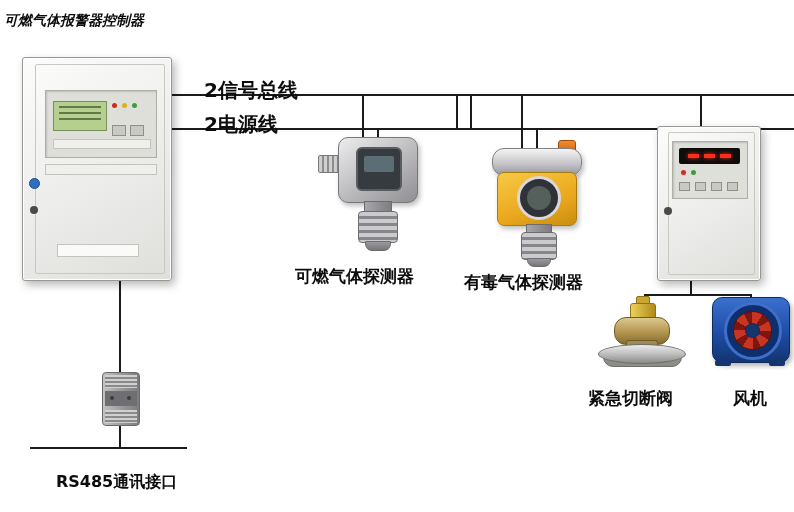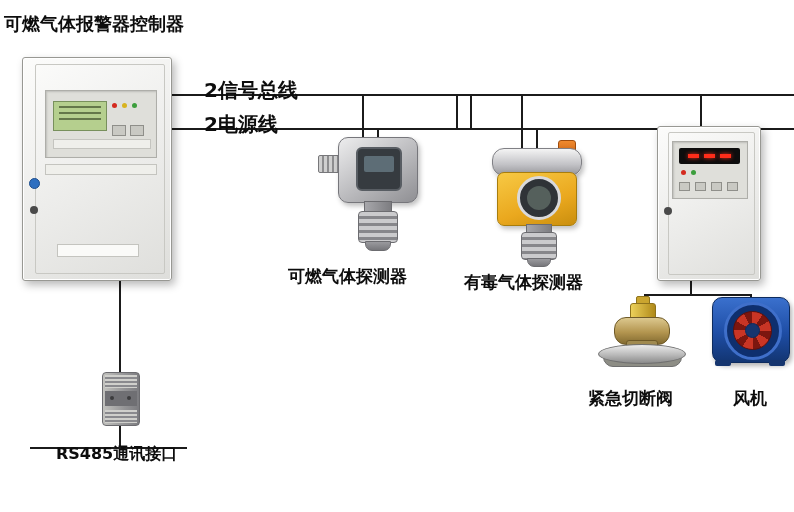--- a/index.html
+++ b/index.html
@@ -3,21 +3,21 @@
 <meta charset="utf-8">
 <style>
   html,body{margin:0;padding:0;background:#fff;}
   .canvas{
     position:relative;width:794px;height:512px;background:#ffffff;overflow:hidden;
     font-family:"DejaVu Sans","Liberation Sans",sans-serif;color:#111;
   }
   .lbl{position:absolute;font-weight:bold;color:#0d0d0d;white-space:nowrap;}
   .lbl.big{font-size:17px;}
   .lbl.small{font-size:20px;}
-  .title{position:absolute;left:4px;top:12px;font-size:18px;font-weight:bold;color:#0d0d0d;white-space:nowrap;}
+  .title{position:absolute;left:4px;top:12px;font-size:14px;font-weight:bold;color:#0d0d0d;white-space:nowrap;font-style:italic;}
   .wire{position:absolute;background:#1b1b1b;}
   
   .cabinet{
     position:absolute;background:linear-gradient(150deg,#fcfcfb 0%,#ececea 55%,#dededb 100%);
     border:1px solid #989893;border-radius:3px;
     box-shadow:3px 4px 8px rgba(0,0,0,.28), inset 0 0 0 1px #ffffff;
   }
   .door{position:absolute;border:1px solid #c8c8c3;border-radius:2px;}
   .cluster{position:absolute;background:#dfdfda;border:1px solid #aeaea9;box-shadow:inset 1px 1px 2px rgba(0,0,0,.15);}
   .lcd{position:absolute;background:#b5cf8e;border:1px solid #78905c;}
@@ -174,19 +174,19 @@
   <div class="rs485" style="left:102px;top:372px;width:36px;height:52px;">
     <div class="rib" style="top:2px;"></div>
     <div class="band"></div>
     <div class="rib" style="bottom:2px;"></div>
     <div class="dot" style="left:7px;top:23px;width:4px;height:4px;background:#3c3c3e;"></div>
     <div class="dot" style="left:24px;top:23px;width:4px;height:4px;background:#3c3c3e;"></div>
   </div>
 
   <div class="lbl small" style="left:204px;top:77px;">2信号总线</div>
   <div class="lbl small" style="left:204px;top:111px;">2电源线</div>
-  <div class="lbl big" style="left:288px;top:265px;">可燃气体探测器</div>
+  <div class="lbl big" style="left:295px;top:265px;">可燃气体探测器</div>
   <div class="lbl big" style="left:464px;top:271px;">有毒气体探测器</div>
   <div class="lbl big" style="left:588px;top:387px;">紧急切断阀</div>
   <div class="lbl big" style="left:733px;top:387px;">风机</div>
-  <div class="lbl big" style="left:56px;top:444px;font-size:16px;">RS485通讯接口</div>
+  <div class="lbl big" style="left:56px;top:472px;font-size:16px;">RS485通讯接口</div>
 
 </div>
 
 </body></html>

